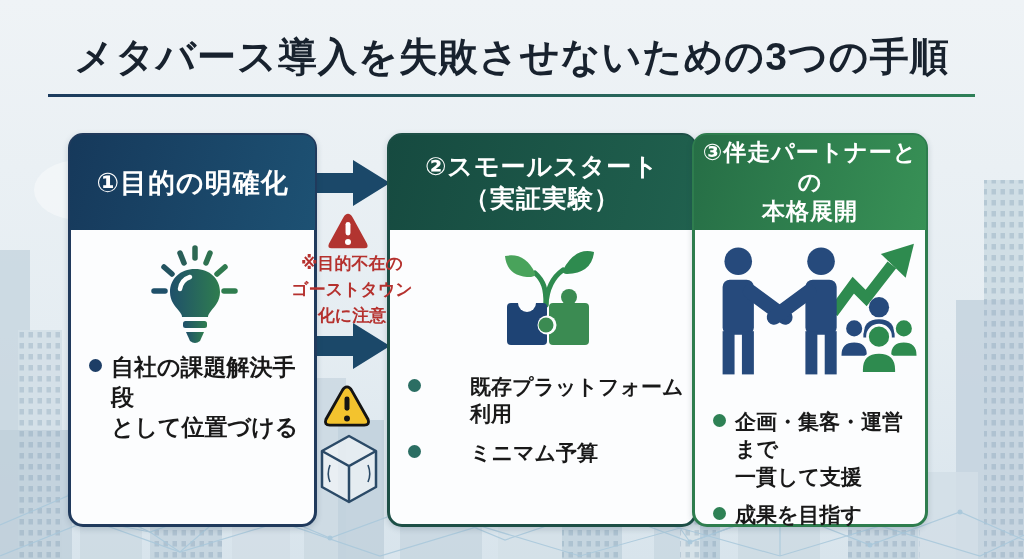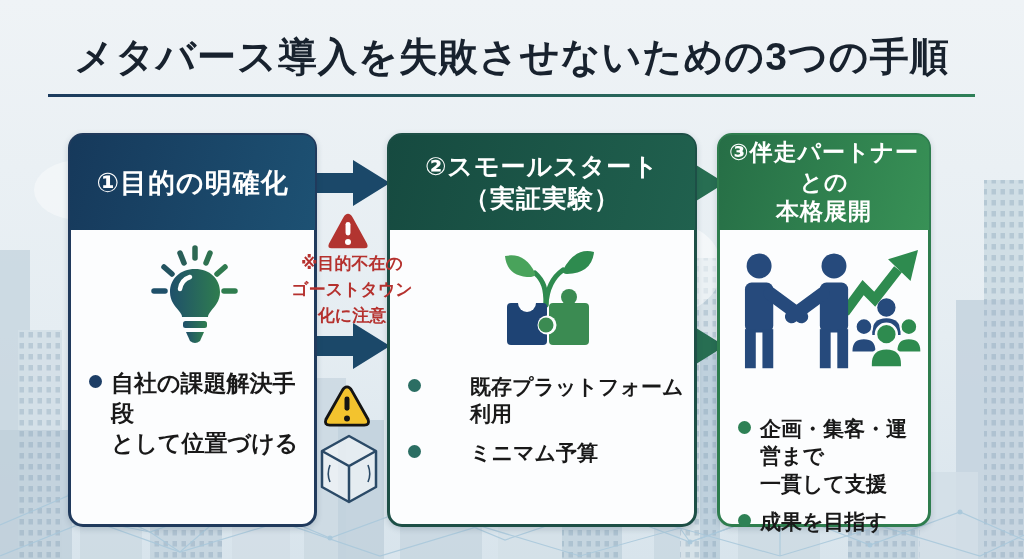--- a/index.html
+++ b/index.html
@@ -9,37 +9,37 @@
 
   .page-title{position:absolute;top:4px;left:0;width:100%;text-align:center;z-index:3;
     font-size:39px;font-weight:900;color:#18222e;letter-spacing:1px;white-space:nowrap;}
   .title-underline{position:absolute;top:94px;left:48px;width:927px;height:3px;z-index:3;
     background:linear-gradient(90deg,#1c3b5e,#2e7f57);}
 
   .card{position:absolute;top:133px;height:394px;background:#fcfdfe;border-radius:15px;
     box-sizing:border-box;z-index:2;box-shadow:0 2px 6px rgba(30,50,70,.18);}
   .card1{left:68px;width:249px;border:3px solid #203a5c;}
   .card2{left:387px;width:310px;border:3px solid #1d4f46;}
-  .card3{left:717px;width:214px;border:3px solid #2e7d4e;}
+  .card3{left:692px;width:236px;border:3px solid #2e7d4e;}
 
   .card-header{height:95px;margin:-1px;border-radius:12px 12px 0 0;display:flex;align-items:center;justify-content:center;
     color:#ffffff;font-weight:800;text-align:center;white-space:pre-line;letter-spacing:1px;}
   .card1 .card-header{background:linear-gradient(105deg,#16395b,#1d5173);font-size:27px;}
   .card2 .card-header{background:linear-gradient(105deg,#164a40,#20614e);font-size:25px;line-height:1.25;}
   .card3 .card-header{background:linear-gradient(105deg,#266e46,#389156);font-size:23px;line-height:1.3;}
 
   .icon-wrap{display:flex;justify-content:center;}
   .card1 .icon-wrap{padding-top:16px;}
   .card2 .icon-wrap{padding-top:12px;}
   .card3 .icon-wrap{padding-top:8px;}
 
   ul.bullets{list-style:none;margin:0;padding:0 10px 0 18px;}
-  .card1 ul.bullets{margin-top:24px;}
+  .card1 ul.bullets{margin-top:8px;}
   .card2 ul.bullets{margin-top:20px;}
-  .card3 ul.bullets{margin-top:32px;}
+  .card3 ul.bullets{margin-top:25px;}
   li.bullet{display:flex;gap:9px;margin-bottom:11px;}
   .marker{flex:none;width:13px;height:13px;border-radius:50%;margin-top:6px;}
   .card1 .marker{background:#1d3e66;}
   .card2 .marker{background:#2b6e63;}
   .card3 .marker{background:#2e8155;}
   .btext{font-weight:800;color:#191919;white-space:pre-line;line-height:1.3;}
   .card1 .btext{font-size:23px;}
   .card2 .btext{font-size:21px;margin-left:40px;}
   .card3 .btext{font-size:21px;}
 

